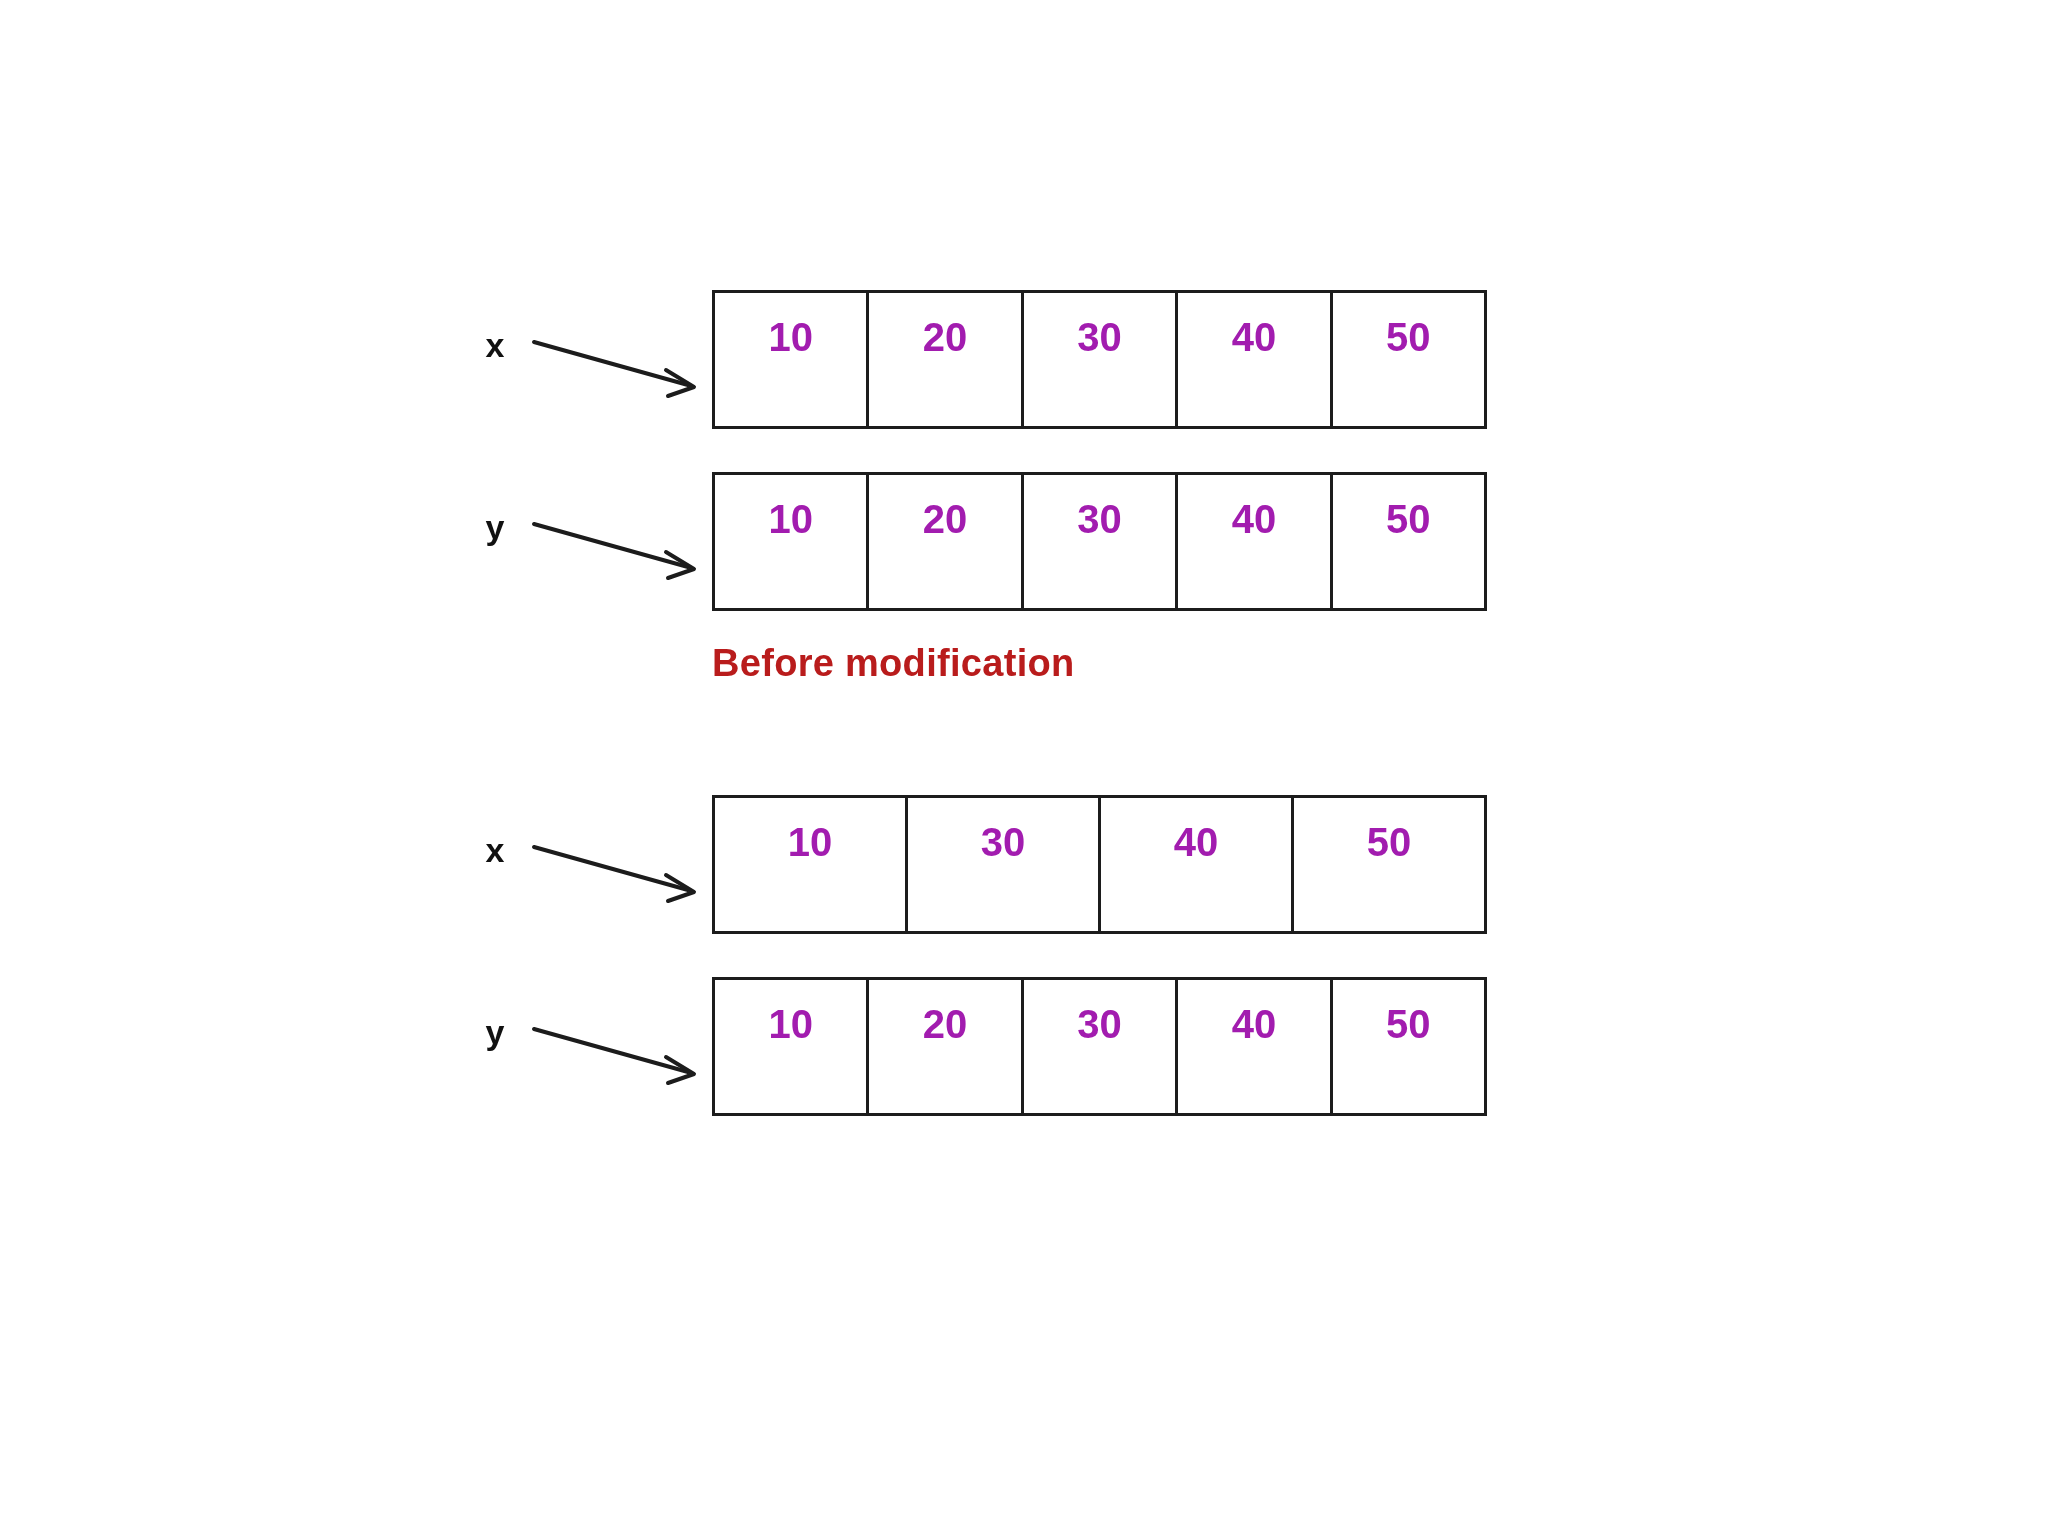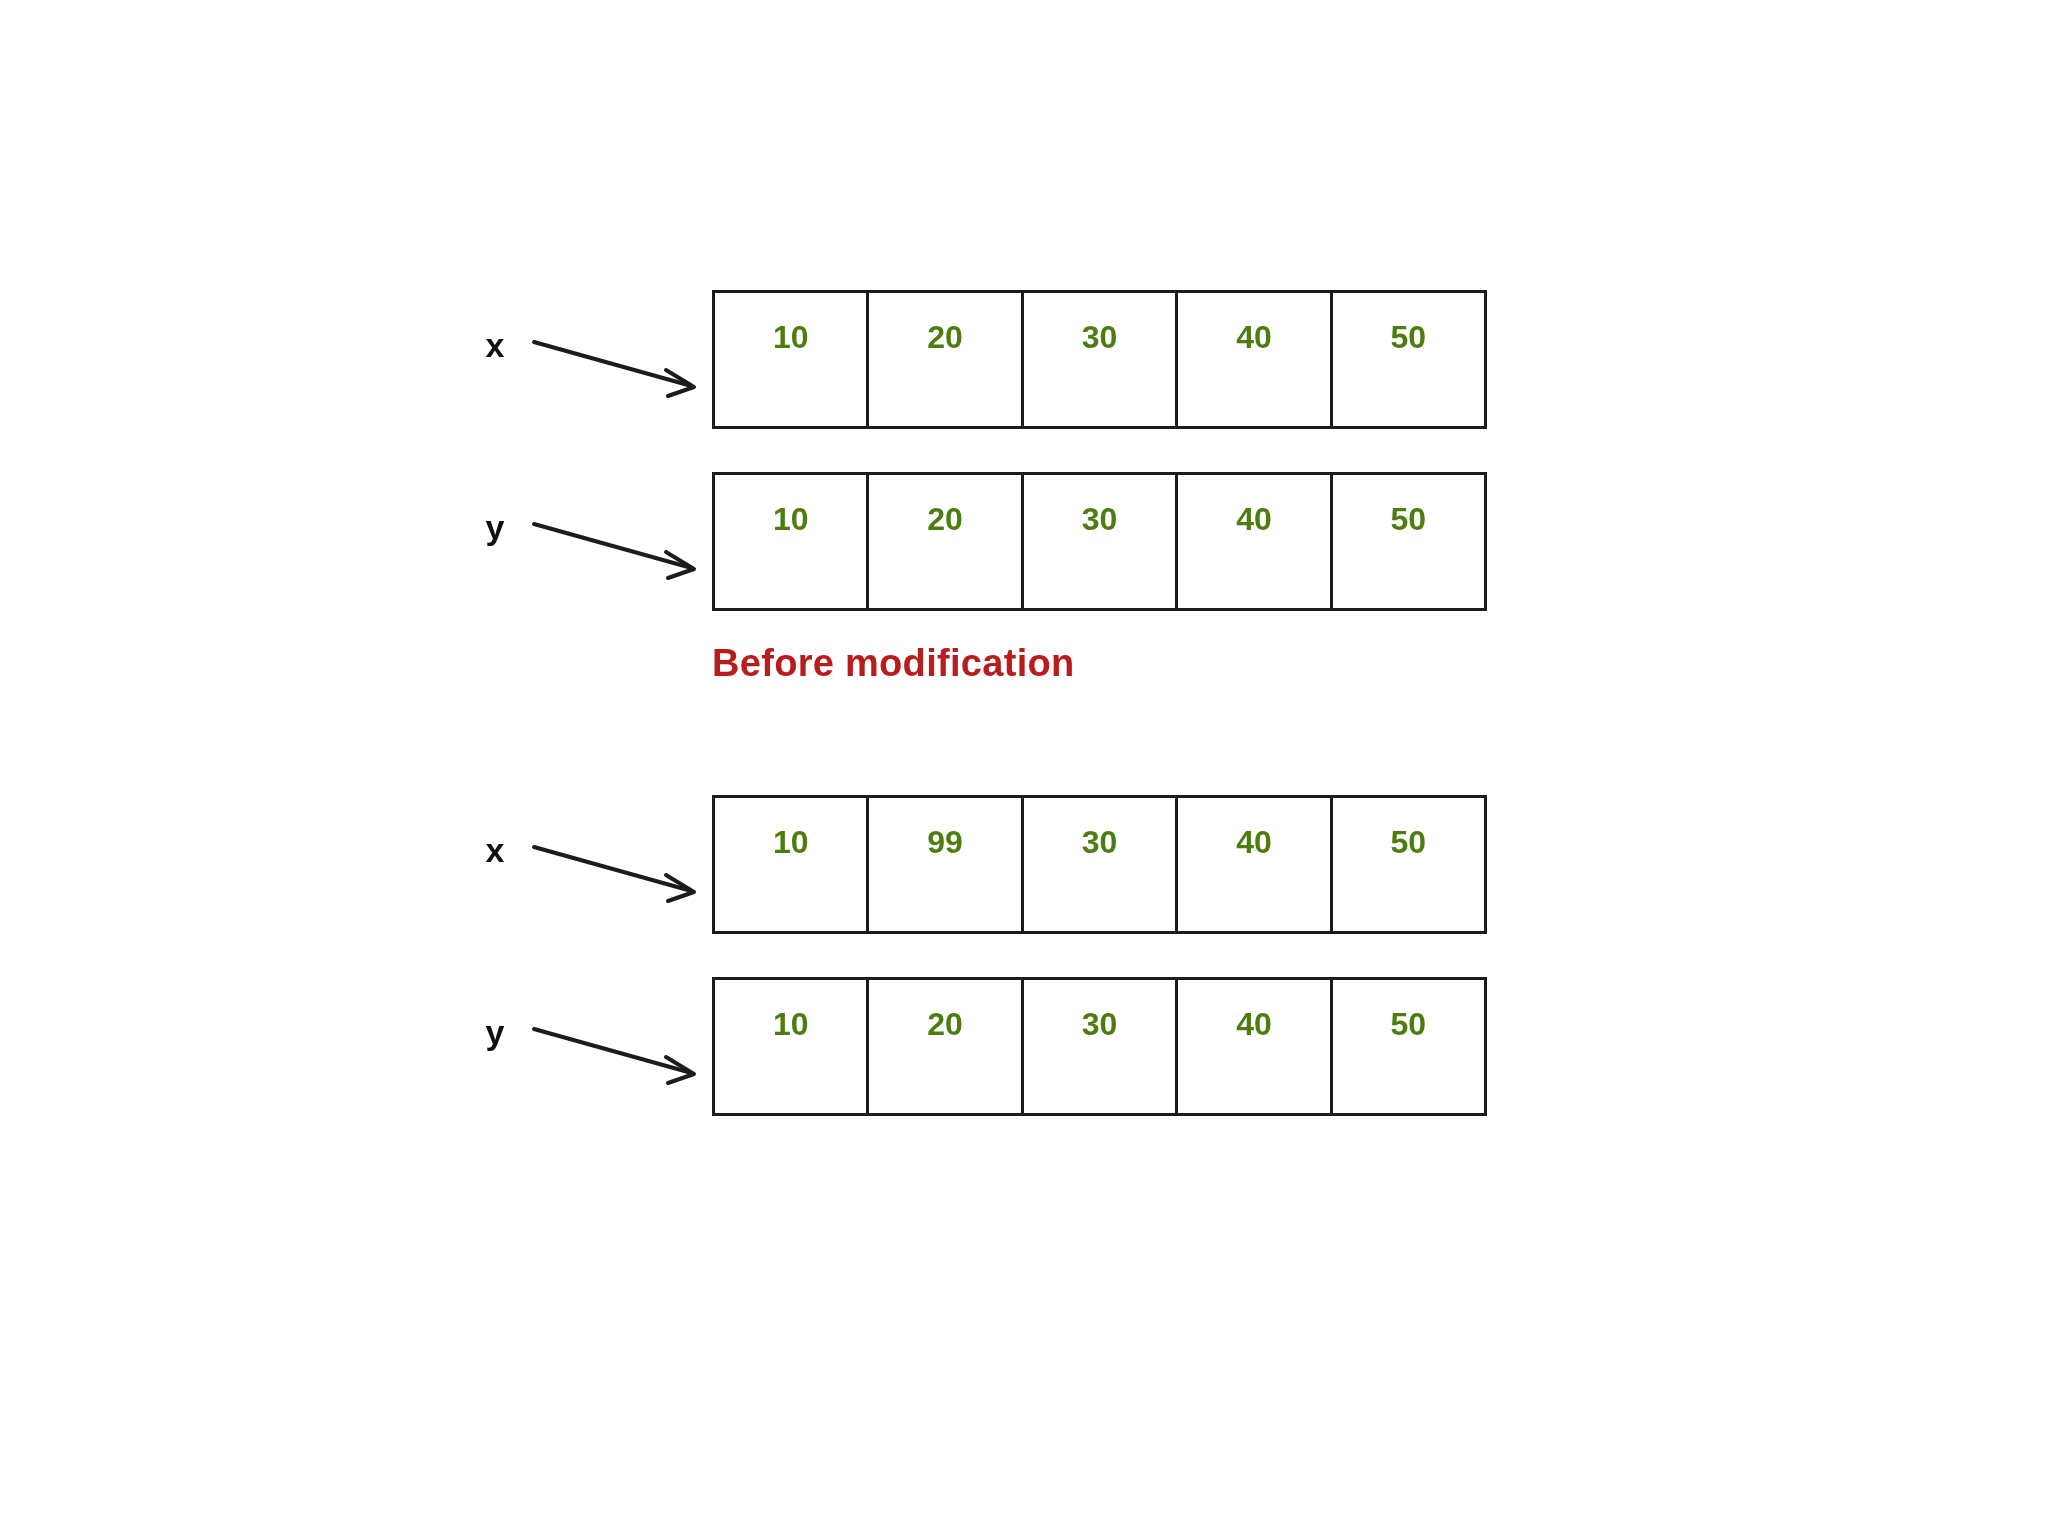--- a/index.html
+++ b/index.html
@@ -82,24 +82,24 @@
     position: relative;
     background: #ffffff;
   }
   .cell:last-child { border-right: none; }
   .cell-value {
     position: absolute;
     left: 0;
     right: 0;
     top: 26px;
     text-align: center;
-    font-size: 32px;
+    font-size: 40px;
     font-weight: bold;
     line-height: 36px;
-    color: #4d7c0f;
+    color: #a21caf;
   }
 
   
   .caption {
     position: absolute;
     left: 712px;
     width: 900px;
     font-size: 38px;
     font-weight: bold;
     line-height: 42px;
@@ -180,23 +180,20 @@
       <svg class="arrow-svg" viewBox="0 0 190 110">
         <line x1="6" y1="34" x2="160" y2="77" stroke="#1c1c1c" stroke-width="4" stroke-linecap="round"></line>
         <polyline points="138,62 166,79 140,88" fill="none" stroke="#1c1c1c" stroke-width="4" stroke-linejoin="round" stroke-linecap="round"></polyline>
       </svg>
 
       <div class="array-boxes">
         <div class="cell">
           <div class="cell-value">10</div>
         </div>
         <div class="cell">
-          <div class="cell-value">99</div>
-        </div>
-        <div class="cell">
           <div class="cell-value">30</div>
         </div>
         <div class="cell">
           <div class="cell-value">40</div>
         </div>
         <div class="cell">
           <div class="cell-value">50</div>
         </div>
       </div>
     </div>

